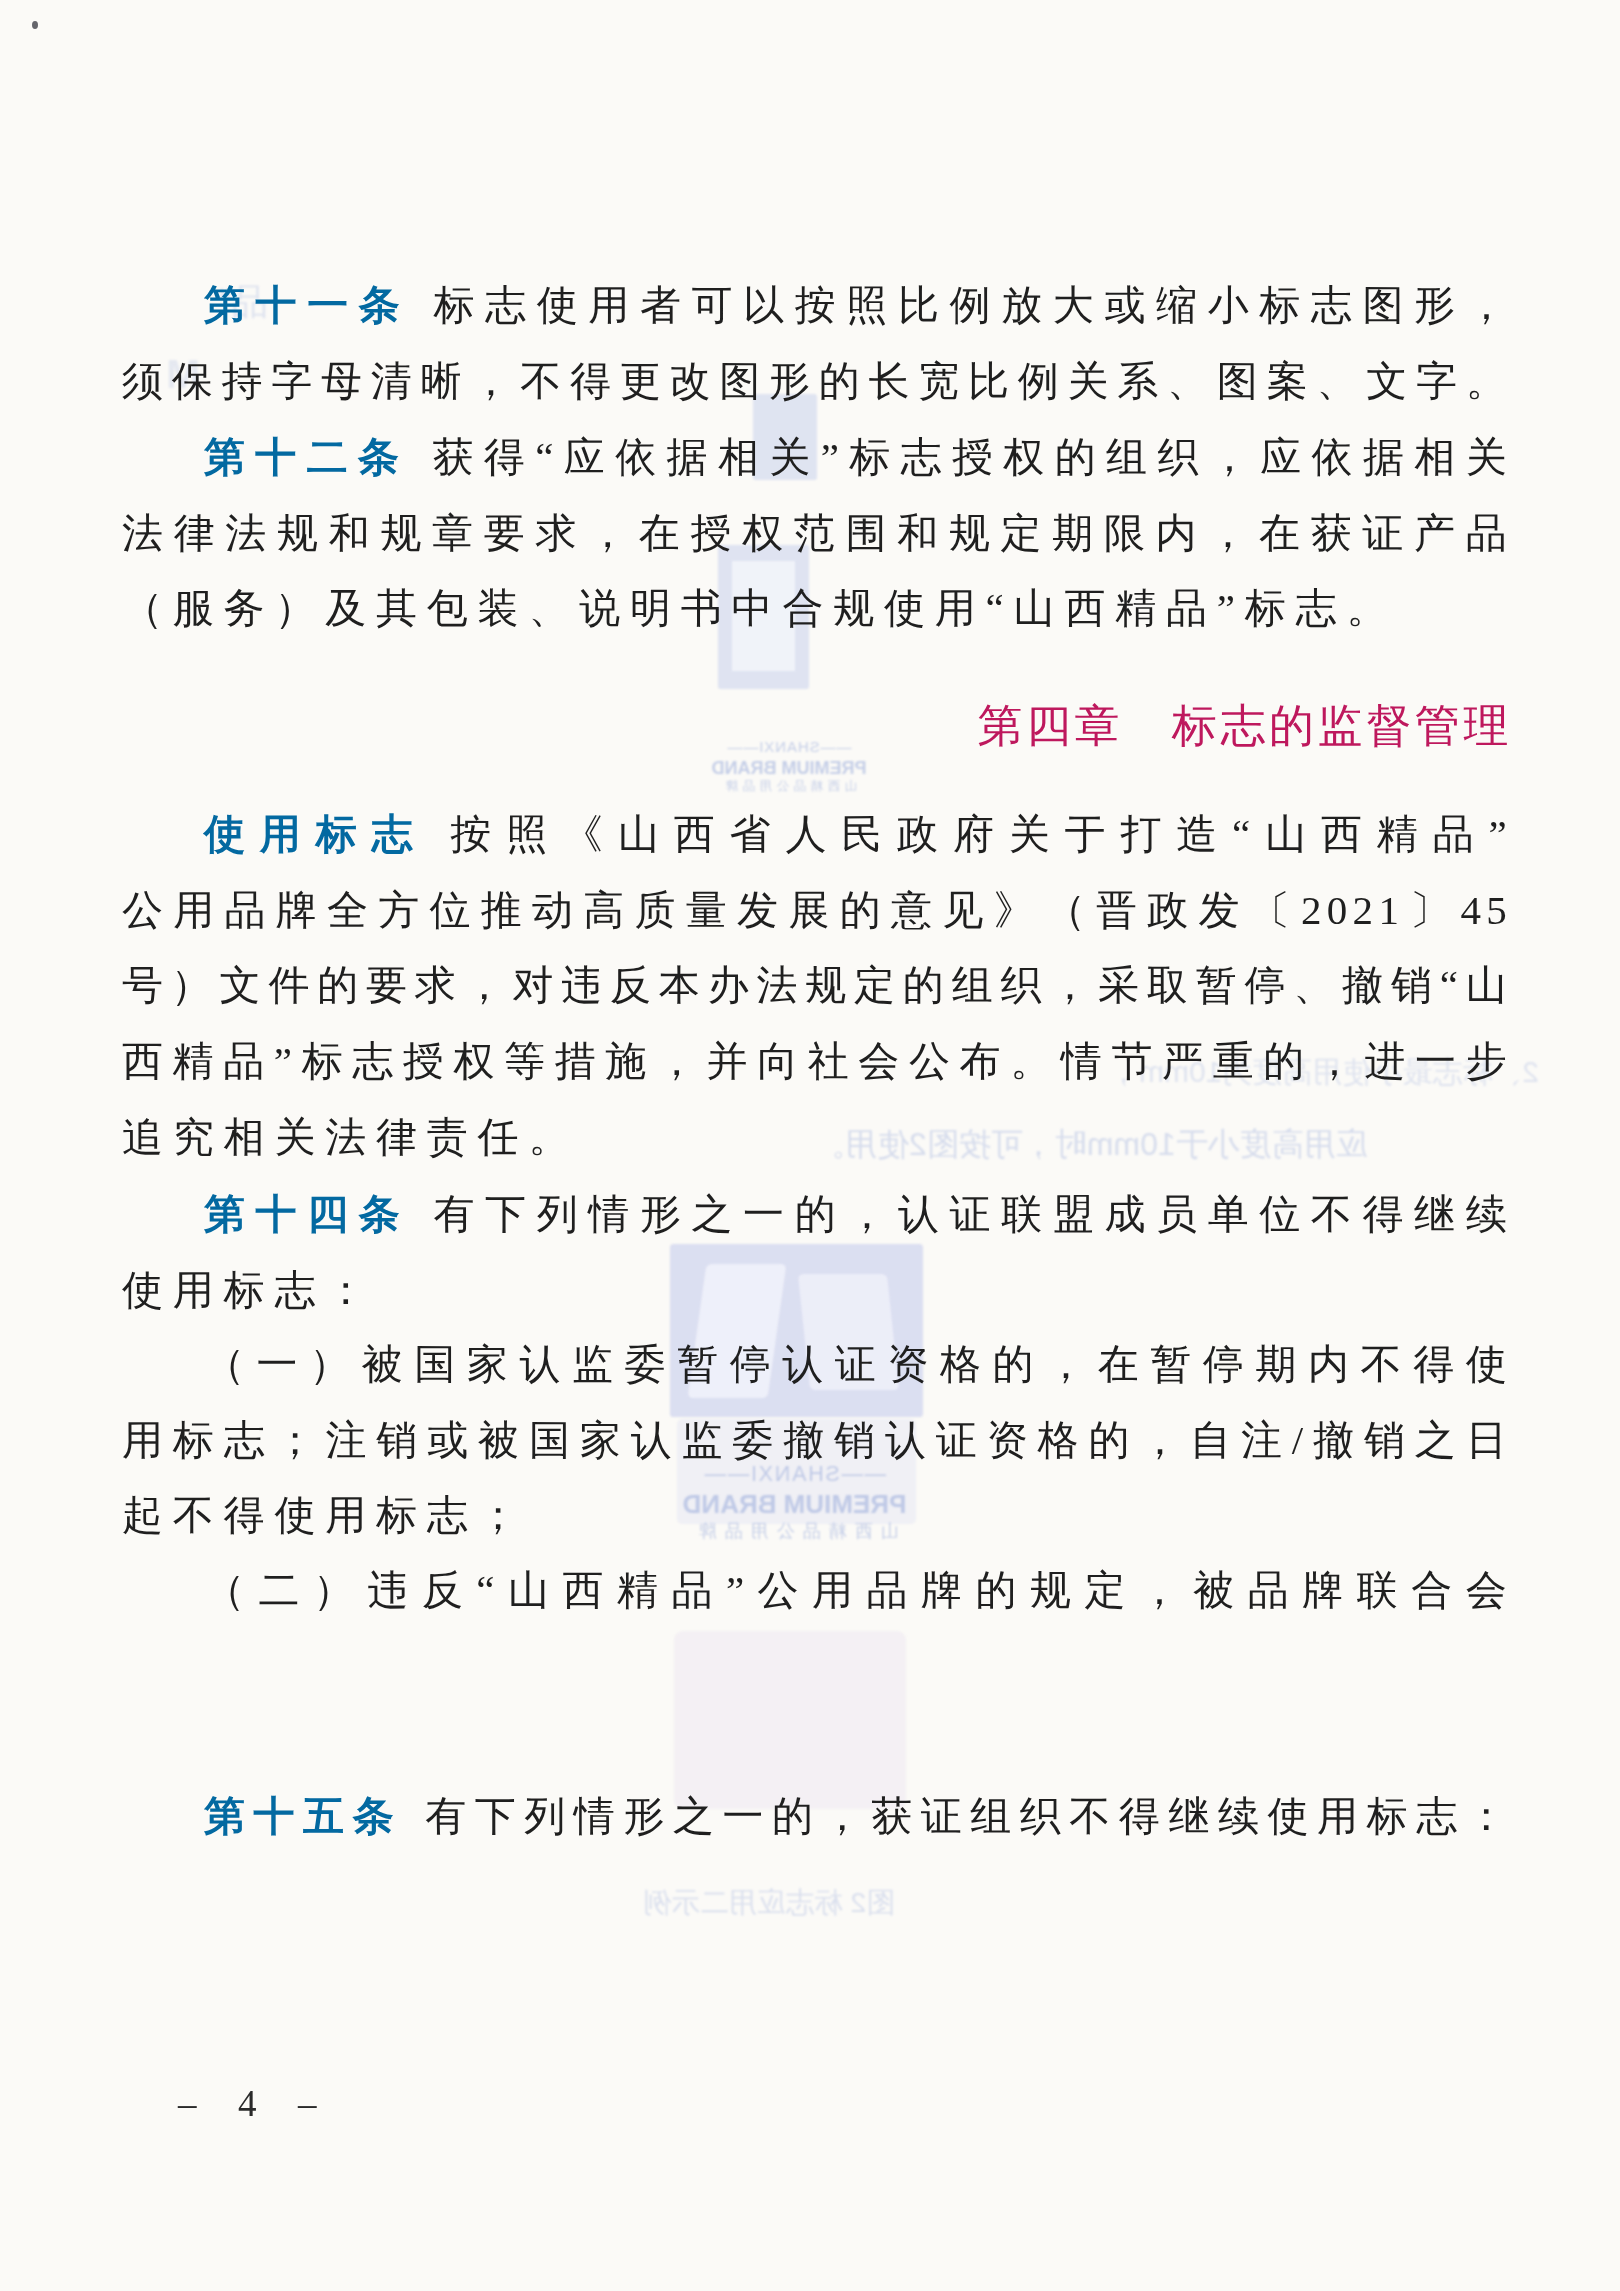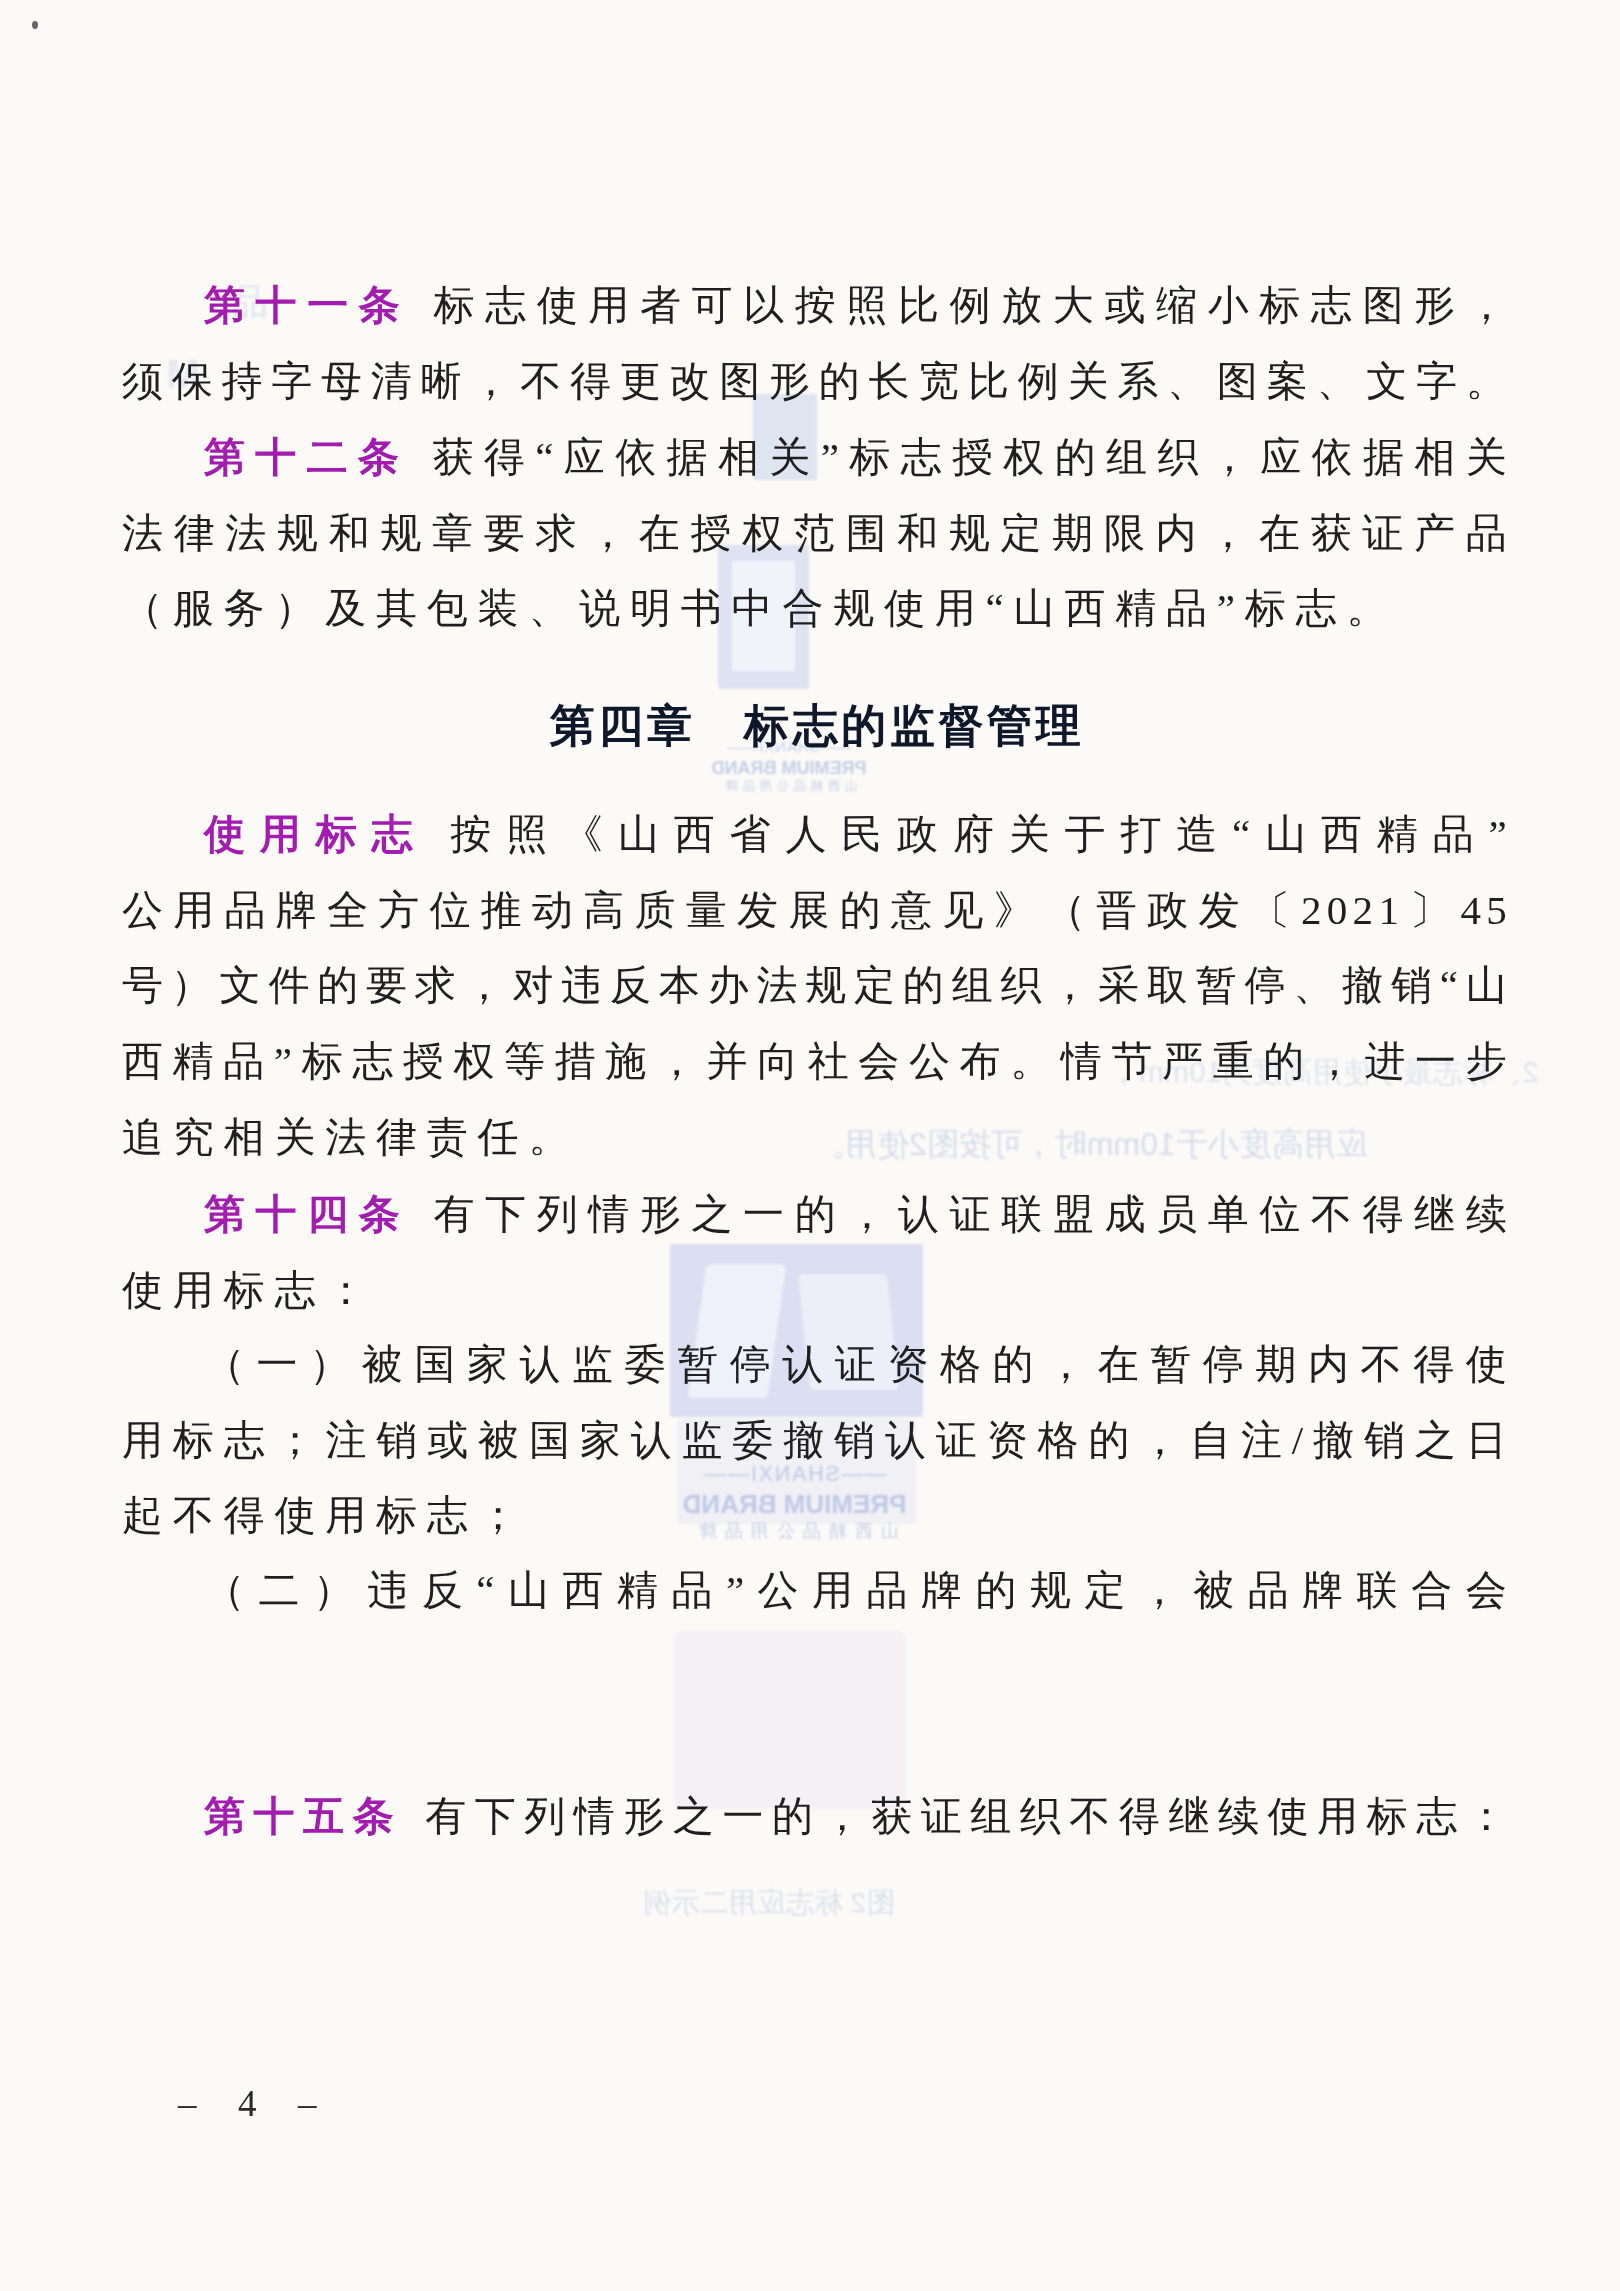--- a/index.html
+++ b/index.html
@@ -11,26 +11,26 @@
     font-family:"Liberation Serif","DejaVu Serif",serif;
   }
   .content{position:absolute;left:122px;top:0;width:1390px;height:2292px;}
   .line{
     position:absolute;left:0;width:1390px;
     font-size:41px;line-height:77px;letter-spacing:9.8px;
     color:#1f1f1f;
   }
   .fill{text-align:justify;text-align-last:justify;letter-spacing:5.3px;}
   .indent{padding-left:82px;width:1308px;}
-  .pfx{font-weight:700;color:#a21caf;margin-right:23px;}
+  .pfx{font-weight:700;color:#0369a1;margin-right:23px;}
   .pfx:empty{margin-right:0;}
   .heading{
     position:absolute;left:0;width:1390px;top:684px;
-    text-align:center;font-size:45px;line-height:84px;font-weight:700;
-    letter-spacing:3.6px;color:#0f172a;
+    text-align:right;font-size:45px;line-height:84px;font-weight:400;
+    letter-spacing:3.6px;color:#be185d;
     font-family:"Liberation Sans","DejaVu Sans",sans-serif;
   }
   .footer{
     position:absolute;left:178px;top:2082px;
     font-size:37px;color:#2a2a2a;letter-spacing:9px;word-spacing:14.3px;
   }
   
   .bt{
     position:absolute;transform:scaleX(-1);
     color:#8fa3d8;filter:blur(1.1px);

